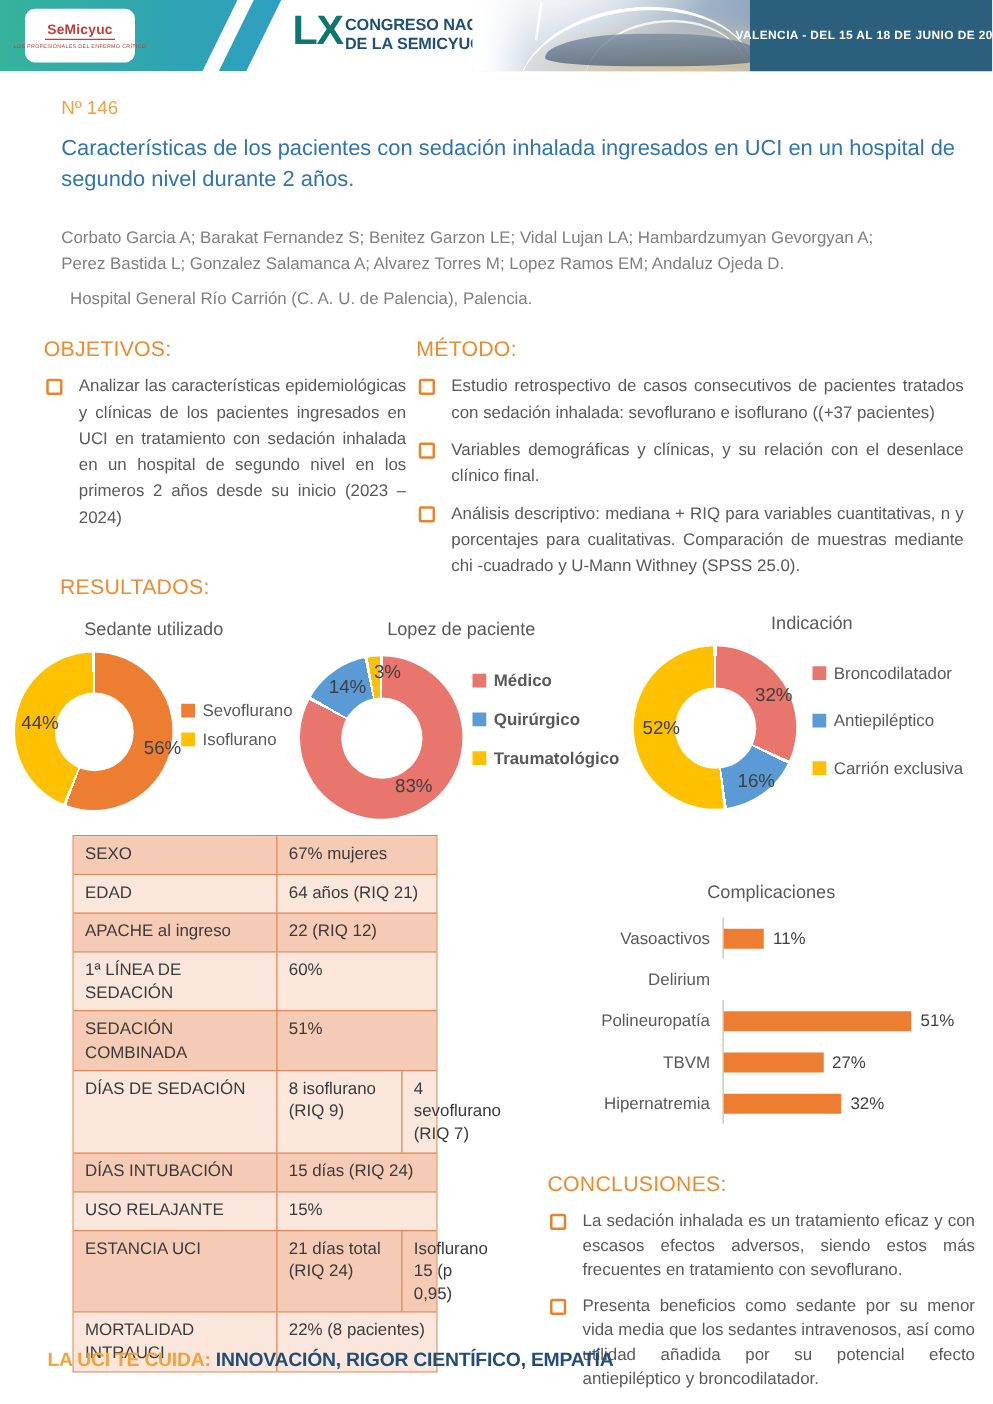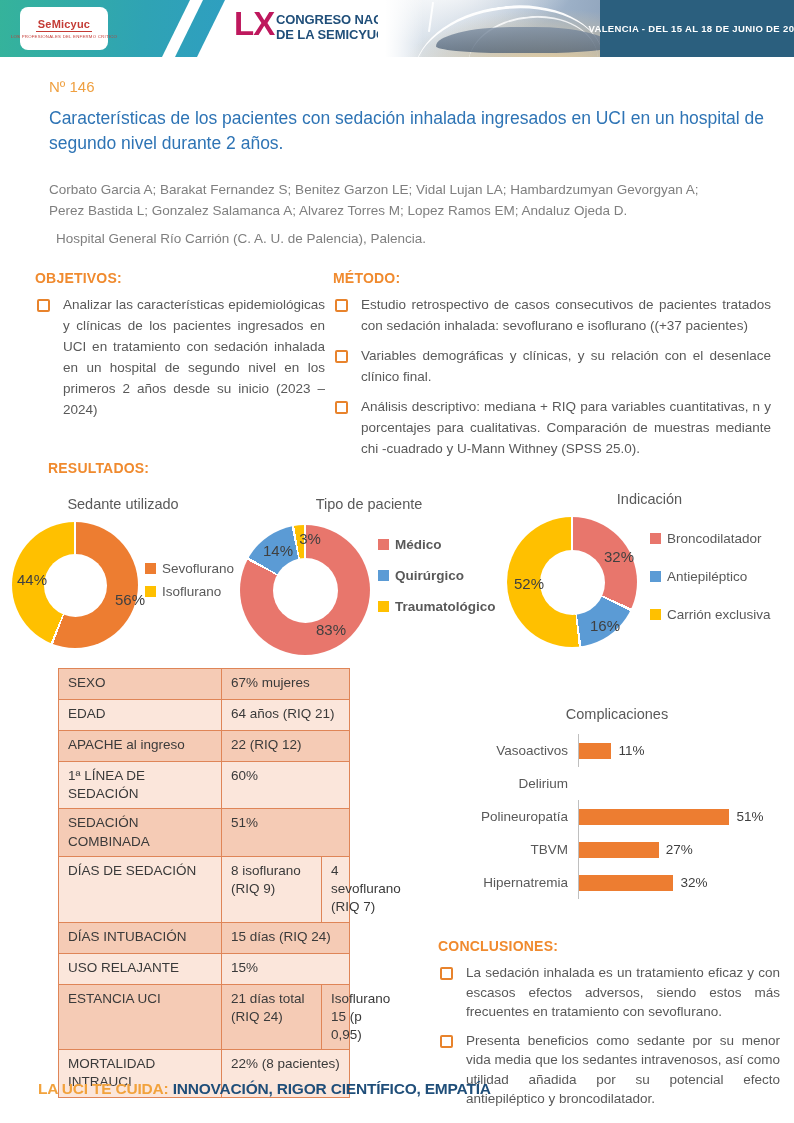--- a/index.html
+++ b/index.html
@@ -12,21 +12,21 @@
              background:linear-gradient(95deg,#35b39b 0%,#2fa3b4 55%,#2e9dc4 100%);
              clip-path:polygon(0 0,190px 0,162px 57px,0 57px);}
   .teal-stripe{position:absolute;left:0;top:0;width:260px;height:57px;
              background:linear-gradient(95deg,#31aaa6,#2e9dc4);
              clip-path:polygon(203px 0,225px 0,197px 57px,175px 57px);}
   .logo-card{position:absolute;left:20px;top:7px;width:88px;height:43px;background:#fff;
              border-radius:8px;display:flex;flex-direction:column;align-items:center;justify-content:center;}
   .logo-word{color:#c43b35;font-weight:bold;font-size:11px;border-bottom:1.5px solid #c43b35;
              padding:0 2px 1px 2px;letter-spacing:.2px;}
   .logo-tag{color:#c43b35;font-size:4.3px;letter-spacing:.25px;margin-top:2px;white-space:nowrap;}
-  .lx{position:absolute;left:234px;top:5px;font-size:33px;font-weight:bold;color:#be185d;letter-spacing:-1px;}
+  .lx{position:absolute;left:234px;top:5px;font-size:33px;font-weight:bold;color:#0f766e;letter-spacing:-1px;}
   .congress{position:absolute;left:276px;top:13px;font-size:13px;font-weight:bold;color:#1f4e79;
             line-height:1.12;letter-spacing:-.1px;}
   .photo{position:absolute;left:378px;top:0;width:222px;height:57px;overflow:hidden;
          background:
            radial-gradient(ellipse at 78% 125%, rgba(238,207,150,.95), rgba(238,207,150,0) 62%),
            radial-gradient(ellipse at 28% -30%, #fdfdfd, rgba(253,253,253,0) 60%),
            linear-gradient(100deg,#f4f6f9 0%,#dde5ed 16%,#c6d2df 38%,#adbed1 62%,#9bafc6 84%,#91a5bd 100%);}
   .photo .fade{position:absolute;left:0;top:0;width:45px;height:57px;
          background:linear-gradient(90deg,#fff 15%,rgba(255,255,255,0));}
   .photo .arc1{position:absolute;left:36px;top:6px;width:190px;height:120px;border-radius:50%;
@@ -42,21 +42,21 @@
          display:flex;align-items:center;justify-content:center;}
   .venue-band span{color:#fff;font-size:9.5px;font-weight:bold;letter-spacing:.35px;white-space:nowrap;}
 
   
   .poster-number{position:absolute;left:49px;top:78px;color:#efa041;font-size:15px;}
   .poster-title{position:absolute;left:49px;top:106px;width:716px;color:#2e74b5;font-size:17.5px;line-height:1.45;}
   .authors{position:absolute;left:49px;top:180px;width:716px;color:#7f7f7f;font-size:13.5px;line-height:1.55;}
   .affiliation{position:absolute;left:56px;top:231px;color:#7f7f7f;font-size:13.5px;}
 
   
-  .sec-head{color:#f08a2e;font-weight:bold;font-size:14px;letter-spacing:.2px;}
+  .sec-head{color:#f08a2e;font-weight:normal;font-size:17px;letter-spacing:.2px;}
   .objetivos{position:absolute;left:35px;top:270px;width:290px;}
   .metodo{position:absolute;left:333px;top:270px;width:438px;}
   .blist{margin-top:9px;}
   .bitem{display:flex;margin-bottom:9px;}
   .bullet{flex:0 0 auto;width:9px;height:9px;border:2px solid #e8832c;border-radius:2px;margin:4px 13px 0 2px;}
   .btext{flex:1;text-align:justify;color:#595959;font-size:13.5px;line-height:1.55;}
   .resultados-head{position:absolute;left:48px;top:460px;}
 
   
   .chartbox{position:absolute;}
@@ -196,21 +196,21 @@
         </div>
         <div class="legend-item">
           <span class="swatch" style="background: rgb(255, 192, 0);"></span>
           <span class="legend-label">Isoflurano</span>
         </div>
       </div>
   <span class="pct" data-slice="0">56%</span>
       <span class="pct" data-slice="1">44%</span>
     </div>
   <div id="chart1" class="chartbox">
-    <div class="chart-title">Tipo de paciente</div>
+    <div class="chart-title">Lopez de paciente</div>
     <div class="donut" style="background: conic-gradient(rgb(255, 255, 255) 0deg, rgb(255, 255, 255) 1.2deg, rgb(232, 118, 108) 1.2deg, rgb(232, 118, 108) 297.6deg, rgb(255, 255, 255) 297.6deg, rgb(255, 255, 255) 298.8deg, rgb(255, 255, 255) 298.8deg, rgb(255, 255, 255) 300deg, rgb(91, 155, 213) 300deg, rgb(91, 155, 213) 348deg, rgb(255, 255, 255) 348deg, rgb(255, 255, 255) 349.2deg, rgb(255, 255, 255) 349.2deg, rgb(255, 255, 255) 350.4deg, rgb(255, 192, 0) 350.4deg, rgb(255, 192, 0) 358.8deg, rgb(255, 255, 255) 358.8deg, rgb(255, 255, 255) 360deg);"></div>
     <div class="legend">
         <div class="legend-item">
           <span class="swatch" style="background: rgb(232, 118, 108);"></span>
           <span class="legend-label">Médico</span>
         </div>
         <div class="legend-item">
           <span class="swatch" style="background: rgb(91, 155, 213);"></span>
           <span class="legend-label">Quirúrgico</span>
         </div>

